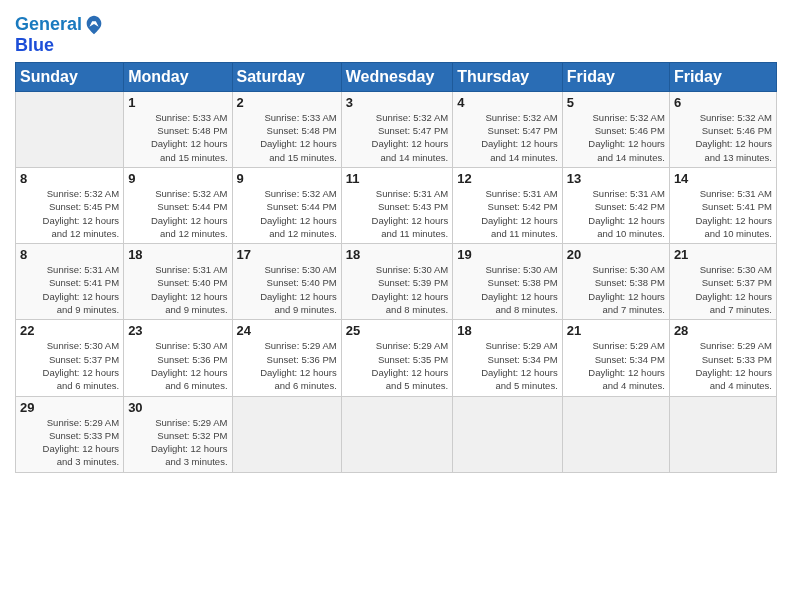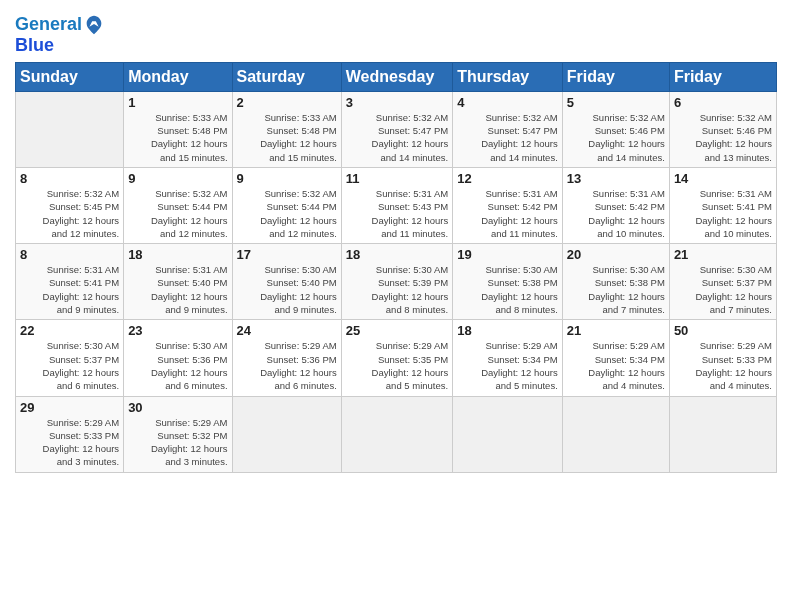--- a/index.html
+++ b/index.html
@@ -237,21 +237,21 @@
           </td>
           <td>
             <span class="day-num">18</span>
             <div class="day-info">Sunrise: 5:29 AM<br>Sunset: 5:34 PM<br>Daylight: 12 hours<br>and 5 minutes.</div>
           </td>
           <td>
             <span class="day-num">21</span>
             <div class="day-info">Sunrise: 5:29 AM<br>Sunset: 5:34 PM<br>Daylight: 12 hours<br>and 4 minutes.</div>
           </td>
           <td>
-            <span class="day-num">50</span>
+            <span class="day-num">28</span>
             <div class="day-info">Sunrise: 5:29 AM<br>Sunset: 5:33 PM<br>Daylight: 12 hours<br>and 4 minutes.</div>
           </td>
         </tr>
         <tr>
           <td>
             <span class="day-num">29</span>
             <div class="day-info">Sunrise: 5:29 AM<br>Sunset: 5:33 PM<br>Daylight: 12 hours<br>and 3 minutes.</div>
           </td>
           <td>
             <span class="day-num">30</span>

